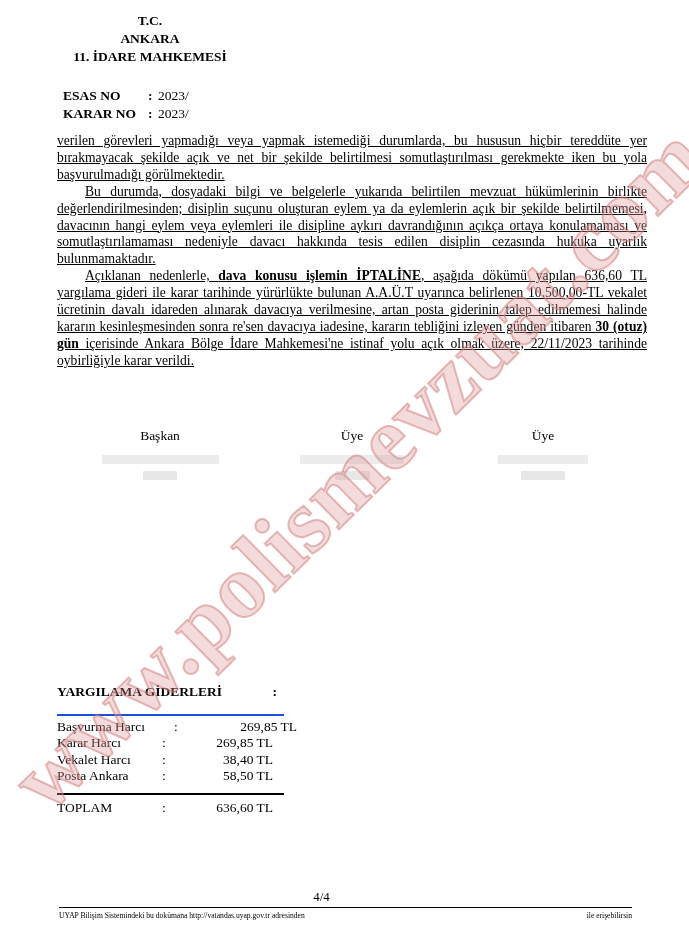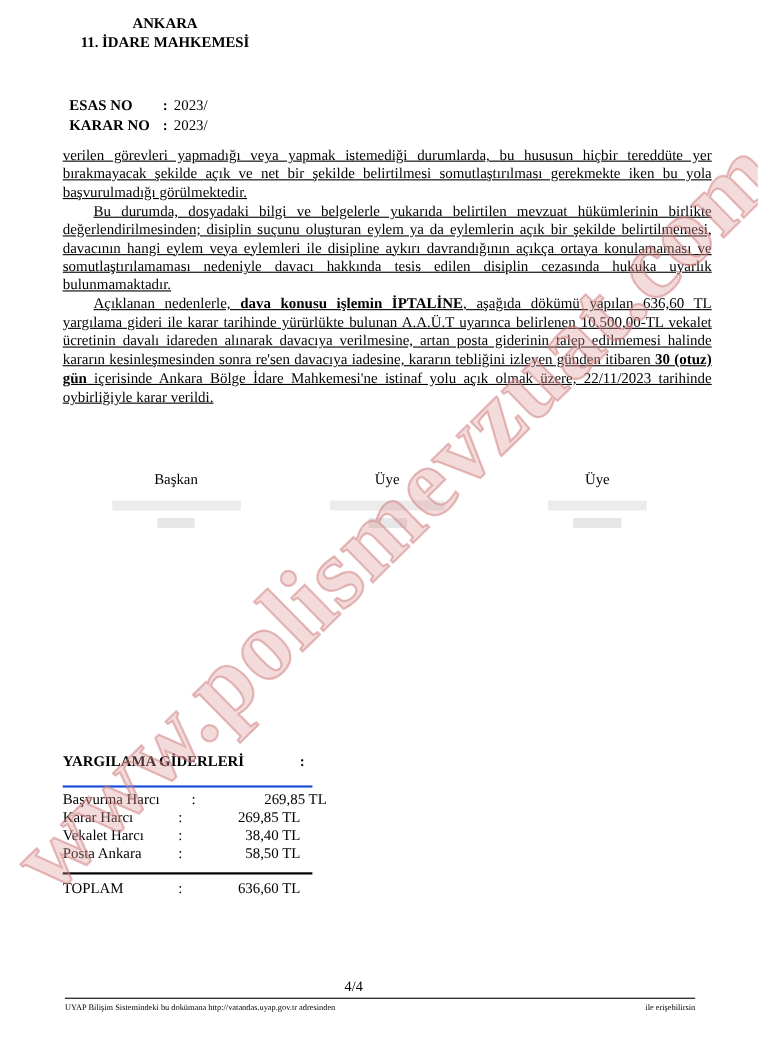--- a/index.html
+++ b/index.html
@@ -67,20 +67,21 @@
   .footer-right{position:absolute;top:911px;right:57px;font-size:7.6px;}
 </style>
 </head>
 <body>
 
 <div class="page">
 
   <div class="watermark">www.polismevzuat.com</div>
 
   <div class="court-header">
+    <div>T.C.</div>
     <div>ANKARA</div>
     <div>11. İDARE MAHKEMESİ</div>
   </div>
 
   <div class="case-block">
     <div class="case-row">
       <span class="case-label">ESAS NO</span>
       <span class="case-colon">:</span>
       <span class="case-value">2023/</span>
     </div>

